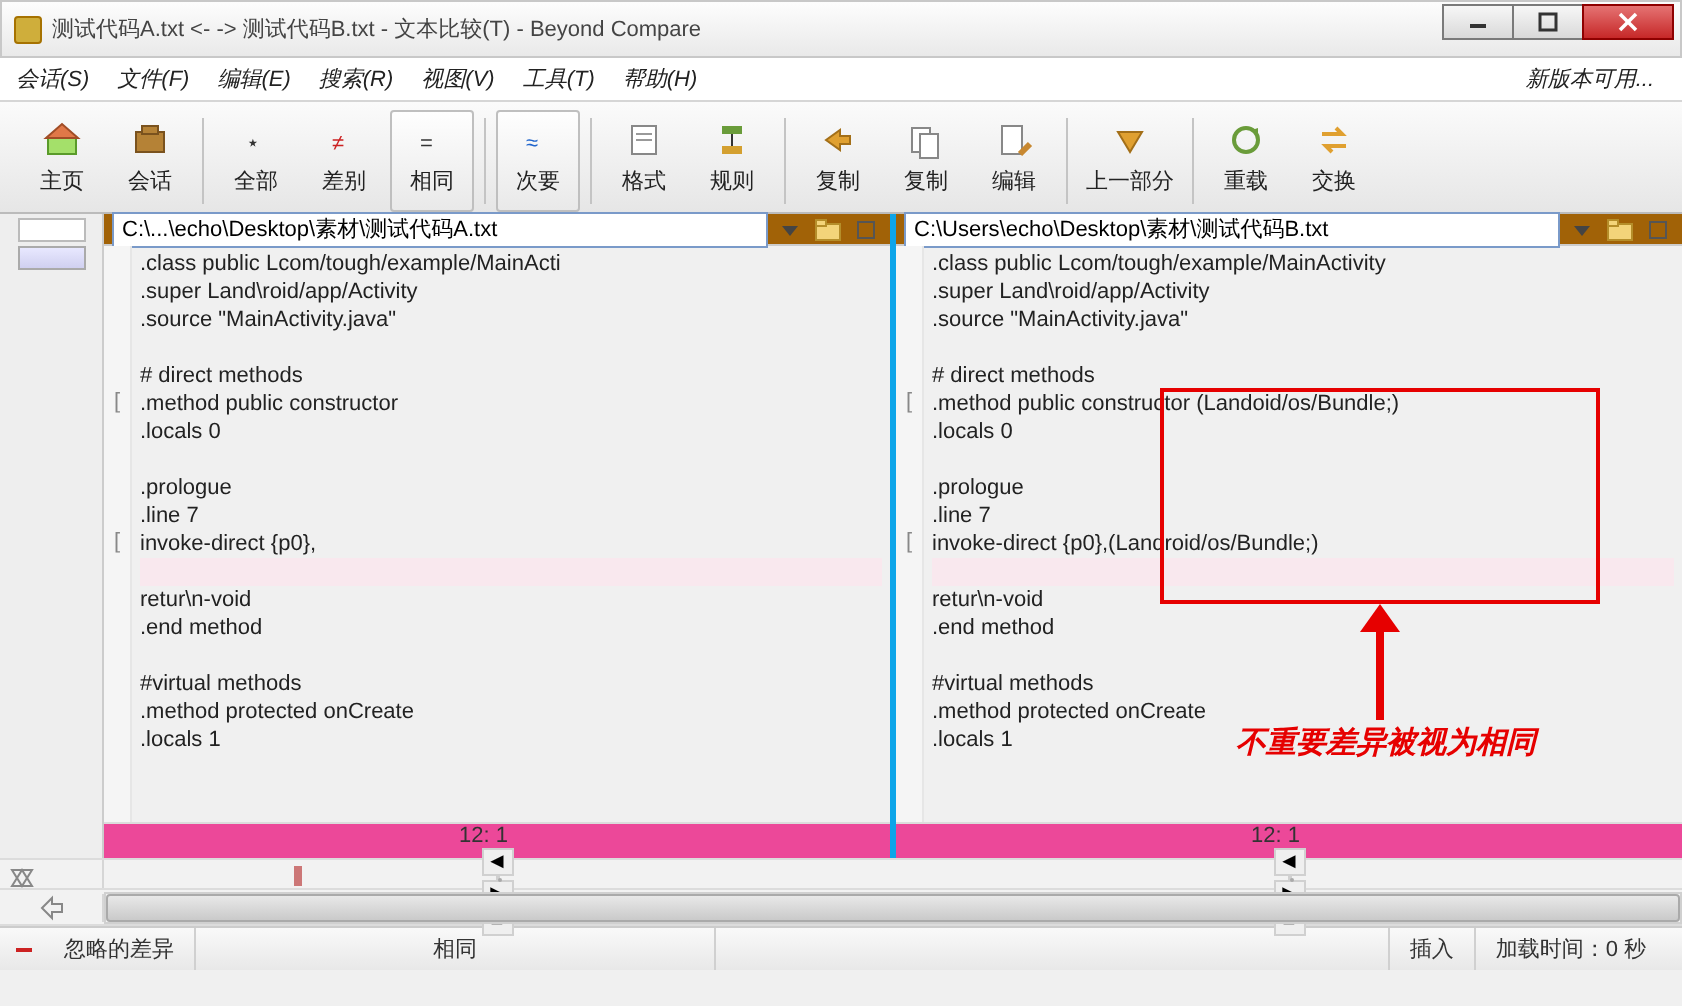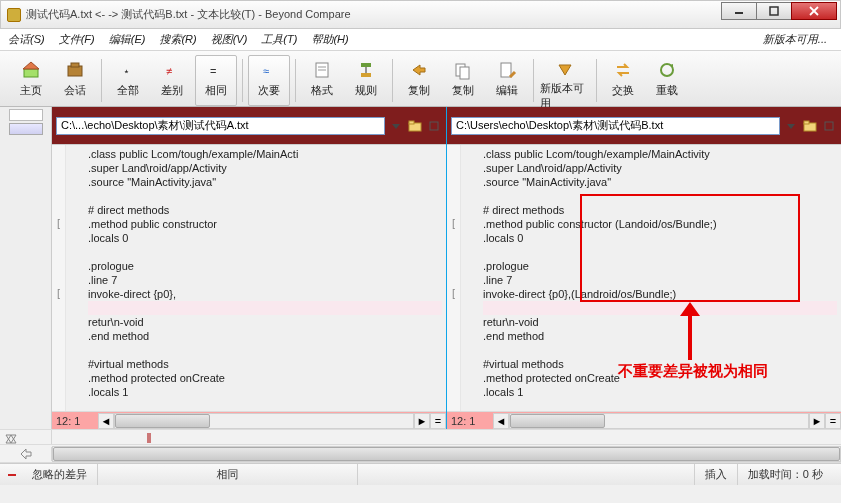--- a/index.html
+++ b/index.html
@@ -19,51 +19,51 @@
 .tbtn { width:42px; display:flex; flex-direction:column; align-items:center; justify-content:flex-start; padding-top:3px; border:1px solid transparent; border-radius:2px; }
 .tbtn.grp { background:linear-gradient(#fefefe,#e9e9e9); border-color:#bfbfbf; }
 .tbtn .ico { width:22px; height:22px; display:flex; align-items:center; justify-content:center; }
 .tbtn .lbl { font-size:11px; color:#222; margin-top:2px; }
 .sep { width:1px; background:#c4c4c4; margin:4px 3px; }
 .workspace { display:flex; height:322px; }
 .tabgutter { width:52px; background:#eee; border-right:1px solid #ccc; padding-top:2px; display:flex; flex-direction:column; align-items:center; }
 .tabgutter .t1 { width:34px; height:12px; background:#fff; border:1px solid #bbb; }
 .tabgutter .t2 { width:34px; height:12px; background:linear-gradient(#e8e8ff,#d0d0f0); border:1px solid #aaa; margin-top:2px; }
 .pane { flex:1; display:flex; flex-direction:column; min-width:0; }
-.pane + .pane { border-left:1px solid #0ea5e9; }
-.pathbar { height:38px; border-bottom:1px solid #ccc; display:flex; align-items:center; padding:0 4px; background:#7f1d1d; gap:3px; }
+.pane + .pane { border-left:3px solid #0ea5e9; }
+.pathbar { height:16px; border-bottom:1px solid #ccc; display:flex; align-items:center; padding:0 4px; background:#a16207; gap:3px; }
 .pathbar input { flex:1; height:18px; border:1px solid #7a9ac9; background:#fff; padding:0 4px; font-size:11px; }
 .pbbtn { width:16px; height:16px; display:flex; align-items:center; justify-content:center; border:1px solid transparent; }
 .codewrap { flex:1; display:flex; min-height:0; }
 .margin { width:14px; background:#f5f5f5; border-right:1px solid #e6e6e6; font-family:Consolas,monospace; color:#888; font-size:12px; padding-top:2px; }
 .margin div { height:14px; text-align:center; }
-.code { flex:1; font-family:Consolas,"Courier New",monospace; font-size:12px; line-height:14px; color:#222; padding:2px 4px; white-space:pre; overflow:hidden; position:relative;margin-left:18px; }
+.code { flex:1; font-family:Consolas,"Courier New",monospace; font-size:12px; line-height:14px; color:#222; padding:2px 4px; white-space:pre; overflow:hidden; position:relative; }
 .code .ln { height:14px; }
 .ln.diff { background:#f9e8ee; }
-.scrollbot { height:18px; background:#fca5a5; border-top:1px solid #dcdcdc; display:flex; align-items:center; }
+.scrollbot { height:18px; background:#ec4899; border-top:1px solid #dcdcdc; display:flex; align-items:center;flex-direction:column; }
 .scrollbot .pos { width:46px; padding-left:4px; color:#333; }
 .scrollbot .track { flex:1; height:16px; background:#efefef; border:1px solid #d0d0d0; position:relative; }
 .scrollbot .thumb { position:absolute; left:0; top:0; height:100%; width:32%; background:linear-gradient(#e8e8e8,#cacaca); border:1px solid #aaa; border-radius:2px; }
 .scrollbot .arr { width:16px; height:16px; border:1px solid #d0d0d0; display:flex; align-items:center; justify-content:center; background:#efefef; }
 .midstrip { height:16px; background:#f2f2f2; border-top:1px solid #dcdcdc; border-bottom:1px solid #dcdcdc; display:flex; }
 .midstrip .g { width:52px; border-right:1px solid #d6d6d6; position:relative; }
 .midstrip .g svg { position:absolute; left:4px; top:1px; }
 .midstrip .tr { flex:1; position:relative; }
 .midstrip .mark { position:absolute; left:12%; top:3px; width:4px; height:10px; background:#c77; }
 .botscroll { height:18px; background:#f2f2f2; display:flex; align-items:center; border-bottom:1px solid #dcdcdc; }
 .botscroll .g { width:52px; border-right:1px solid #d6d6d6; display:flex; align-items:center; justify-content:center; }
 .botscroll .tr { flex:1; height:16px; border:1px solid #d0d0d0; position:relative; }
 .botscroll .tr .thumb { position:absolute; left:0; top:0; height:100%; width:100%; background:linear-gradient(#e8e8e8,#cacaca); border:1px solid #aaa; border-radius:2px; }
 .status { height:22px; background:linear-gradient(#f9f9f9,#e8e8e8); border-top:1px solid #ccc; display:flex; align-items:center; padding:0 8px; color:#333; }
 .status .sec { padding:0 10px; border-right:1px solid #d0d0d0; height:100%; display:flex; align-items:center;text-align:right; }
 .status .sec:last-child { border-right:none; }
 .status .fill { flex:1; }
 .annot-box { position:absolute; border:2px solid #e60000; left:580px; top:194px; width:220px; height:108px; pointer-events:none; }
 .annot-arrow { position:absolute; left:675px; top:302px; pointer-events:none; }
-.annot-text { position:absolute; left:618px; top:362px; color:#e60000; font-size:15px; font-weight:bold; pointer-events:none; }
+.annot-text { position:absolute; left:618px; top:362px; color:#e60000; font-size:15px; font-weight:bold; pointer-events:none;font-style:italic; }
 </style>
 </head>
 <body>
 
 <div class="titlebar">
   <div class="icon"></div>
   <div class="title">测试代码A.txt &lt;- -&gt; 测试代码B.txt - 文本比较(T) - Beyond Compare</div>
   <div class="winbtns-wrap">
     <div class="winbtns">
       <div class="winbtn">
@@ -198,39 +198,39 @@
       </div>
       <div class="lbl">编辑</div>
     </div>
   <div class="sep"></div>
   <div class="tbtn" style="width:52px">
       <div class="ico">
         <svg width="20" height="20">
           <polygon points="10,4 16,14 4,14" fill="#e0a030" stroke="#a36f18" transform="rotate(180 10 10)"></polygon>
         </svg>
       </div>
-      <div class="lbl">新版本可用</div>
-    </div>
-  <div class="sep"></div>
-  <div class="tbtn">
-      <div class="ico">
-        <svg width="20" height="20">
-          <path d="M4 7 L14 7 L11 4 M16 13 L6 13 L9 16" fill="none" stroke="#e0a030" stroke-width="2"></path>
-        </svg>
-      </div>
-      <div class="lbl">交换</div>
-    </div>
+      <div class="lbl">上一部分</div>
+    </div>
+  <div class="sep"></div>
   <div class="tbtn">
       <div class="ico">
         <svg width="20" height="20">
           <circle cx="10" cy="10" r="6" fill="none" stroke="#6a9c3a" stroke-width="2"></circle>
           <polygon points="16,8 13,5 16,4" fill="#6a9c3a"></polygon>
         </svg>
       </div>
       <div class="lbl">重载</div>
+    </div>
+  <div class="tbtn">
+      <div class="ico">
+        <svg width="20" height="20">
+          <path d="M4 7 L14 7 L11 4 M16 13 L6 13 L9 16" fill="none" stroke="#e0a030" stroke-width="2"></path>
+        </svg>
+      </div>
+      <div class="lbl">交换</div>
     </div>
 </div>
 
 <div class="workspace">
   <div class="tabgutter">
     <div class="t1"></div>
     <div class="t2"></div>
   </div>
 
   <div class="pane">

